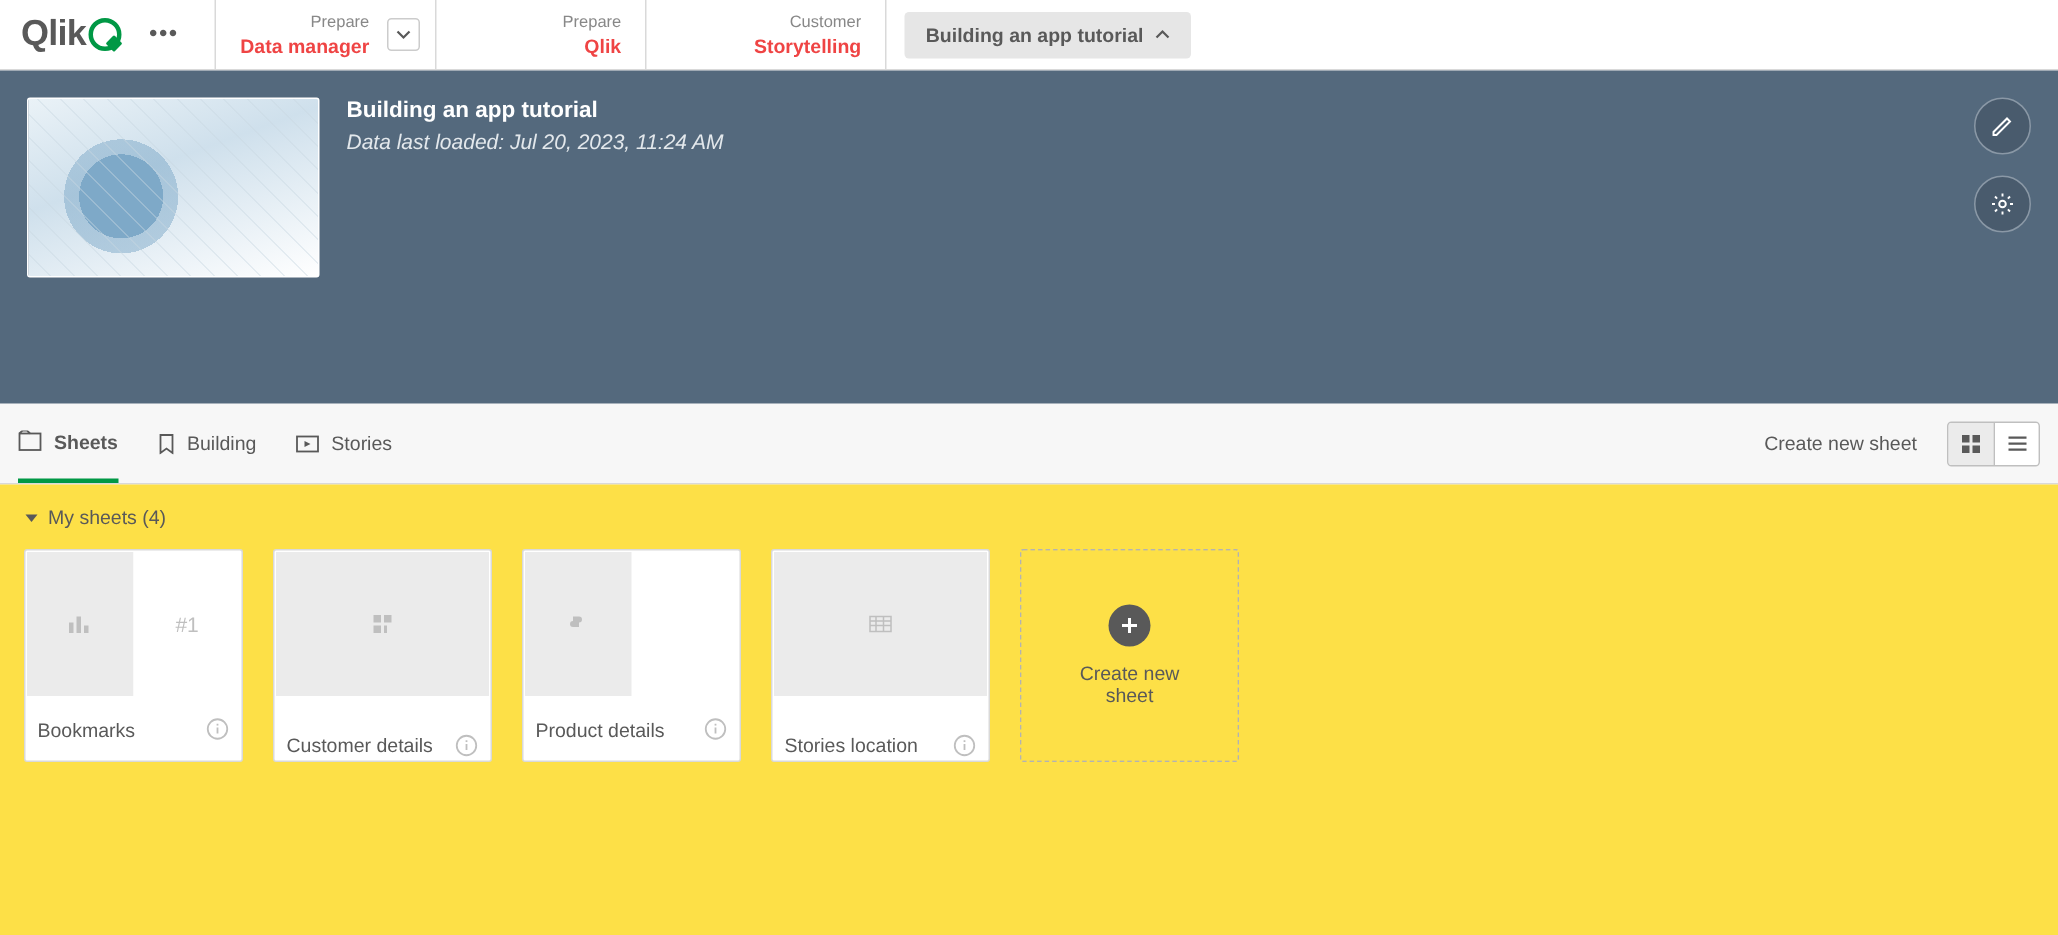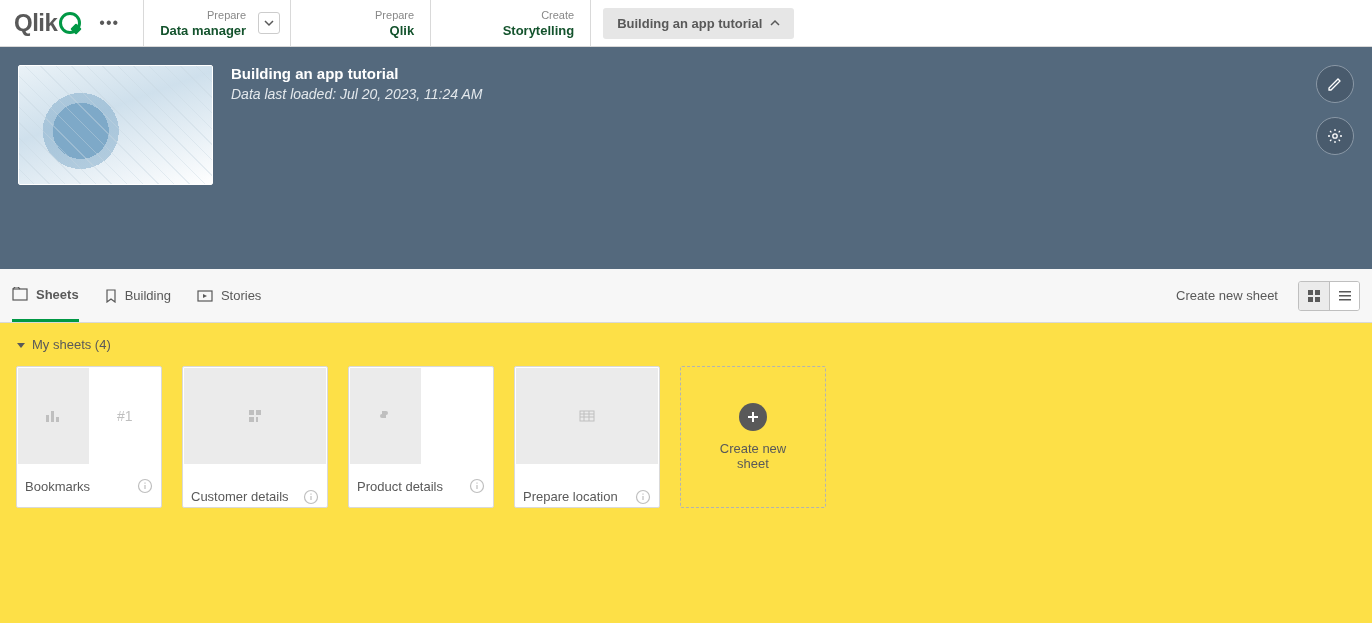--- a/index.html
+++ b/index.html
@@ -8,21 +8,21 @@
   .topbar { display: flex; align-items: stretch; height: 47px; border-bottom: 1px solid #d9d9d9; }
   .logo-section { display: flex; align-items: center; padding: 0 8px 0 14px; }
   .logo { display: flex; align-items: center; }
   .logo-text { font-size: 24px; font-weight: 700; color: #595959; letter-spacing: -0.5px; }
   .logo-circle { width: 22px; height: 22px; border: 3.5px solid #009845; border-radius: 50%; margin-left: 2px; position: relative; }
   .logo-circle::after { content:""; position:absolute; right:-2px; bottom:-2px; width:8px; height:8px; background:#009845; border-radius:1px; transform:rotate(45deg); }
   .more-btn { margin-left: 12px; font-size: 16px; color: #595959; cursor: pointer; padding: 6px; letter-spacing:1px; }
   .nav-divider { width:1px; background:#d9d9d9; margin-left:10px; }
   .nav-item { display:flex; flex-direction:column; justify-content:center; padding: 0 16px; border-right:1px solid #d9d9d9; min-width:140px; position:relative;text-align:right; }
   .nav-label-small { font-size:11px; color:#888; }
-  .nav-label-main { font-size:13px; font-weight:700; color:#14532d; margin-top:2px; }
+  .nav-label-main { font-size:13px; font-weight:700; color:#ef4444; margin-top:2px; }
   .nav-item.prepare { min-width:140px; padding-right:44px; }
   .nav-dropdown { position:absolute; right:10px; top:50%; transform:translateY(-50%); width:22px; height:22px; border:1px solid #ccc; border-radius:3px; display:flex; align-items:center; justify-content:center; cursor:pointer; }
   .nav-app-btn { margin-left:12px; align-self:center; background:#e6e6e6; border-radius:3px; padding:8px 14px; display:flex; align-items:center; gap:8px; font-weight:700; font-size:13px; color:#595959; cursor:pointer; }
 
   
   .hero { background:#54697d; height:222px; padding:18px; display:flex; gap:18px; position:relative; color:#fff; }
   .thumb { width:195px; height:120px; border:1px solid #fff; border-radius:2px; background: linear-gradient(160deg,#eaf2f7 0%, #cfe0ec 40%, #fff 100%); position:relative; overflow:hidden; }
   
   .thumb::before { content:""; position:absolute; inset:0; background:
      repeating-linear-gradient(45deg, rgba(255,255,255,0) 0 10px, rgba(200,215,225,.4) 10px 11px),
@@ -84,21 +84,21 @@
         </svg>
     </div>
   </div>
 
   <div class="nav-item">
     <span class="nav-label-small">Prepare</span>
     <span class="nav-label-main">Qlik</span>
   </div>
 
   <div class="nav-item" style="min-width:160px">
-    <span class="nav-label-small">Create</span>
+    <span class="nav-label-small">Customer</span>
     <span class="nav-label-main">Storytelling</span>
   </div>
 
   <div class="nav-app-btn">
     <span>Building an app tutorial</span>
     <svg width="10" height="10" viewBox="0 0 10 10">
         <path d="M1 7 L5 3 L9 7" fill="none" stroke="#595959" stroke-width="1.5"></path>
       </svg>
   </div>
 </div>
@@ -243,21 +243,21 @@
     </div>
 
     <div class="card">
       <div class="card-preview single" style="height:74px;margin:1px 1px 22px 1px">
         <svg width="16" height="12" viewBox="0 0 16 12">
             <rect x="1" y="1" width="14" height="10" fill="none" stroke="#bfbfbf" stroke-width="1"></rect>
             <path d="M1 4h14M1 7h14M5 1v10M10 1v10" stroke="#bfbfbf" stroke-width="1"></path>
           </svg>
       </div>
       <div class="card-footer">
-        <span>Prepare location</span>
+        <span>Stories location</span>
         <span class="info-icon">
           <svg width="16" height="16" viewBox="0 0 16 16">
               <circle cx="8" cy="8" r="6.5" fill="none" stroke="#bfbfbf" stroke-width="1.2"></circle>
               <rect x="7.4" y="7" width="1.2" height="4" fill="#bfbfbf"></rect>
               <rect x="7.4" y="4.5" width="1.2" height="1.2" fill="#bfbfbf"></rect>
             </svg>
         </span>
       </div>
     </div>
 

